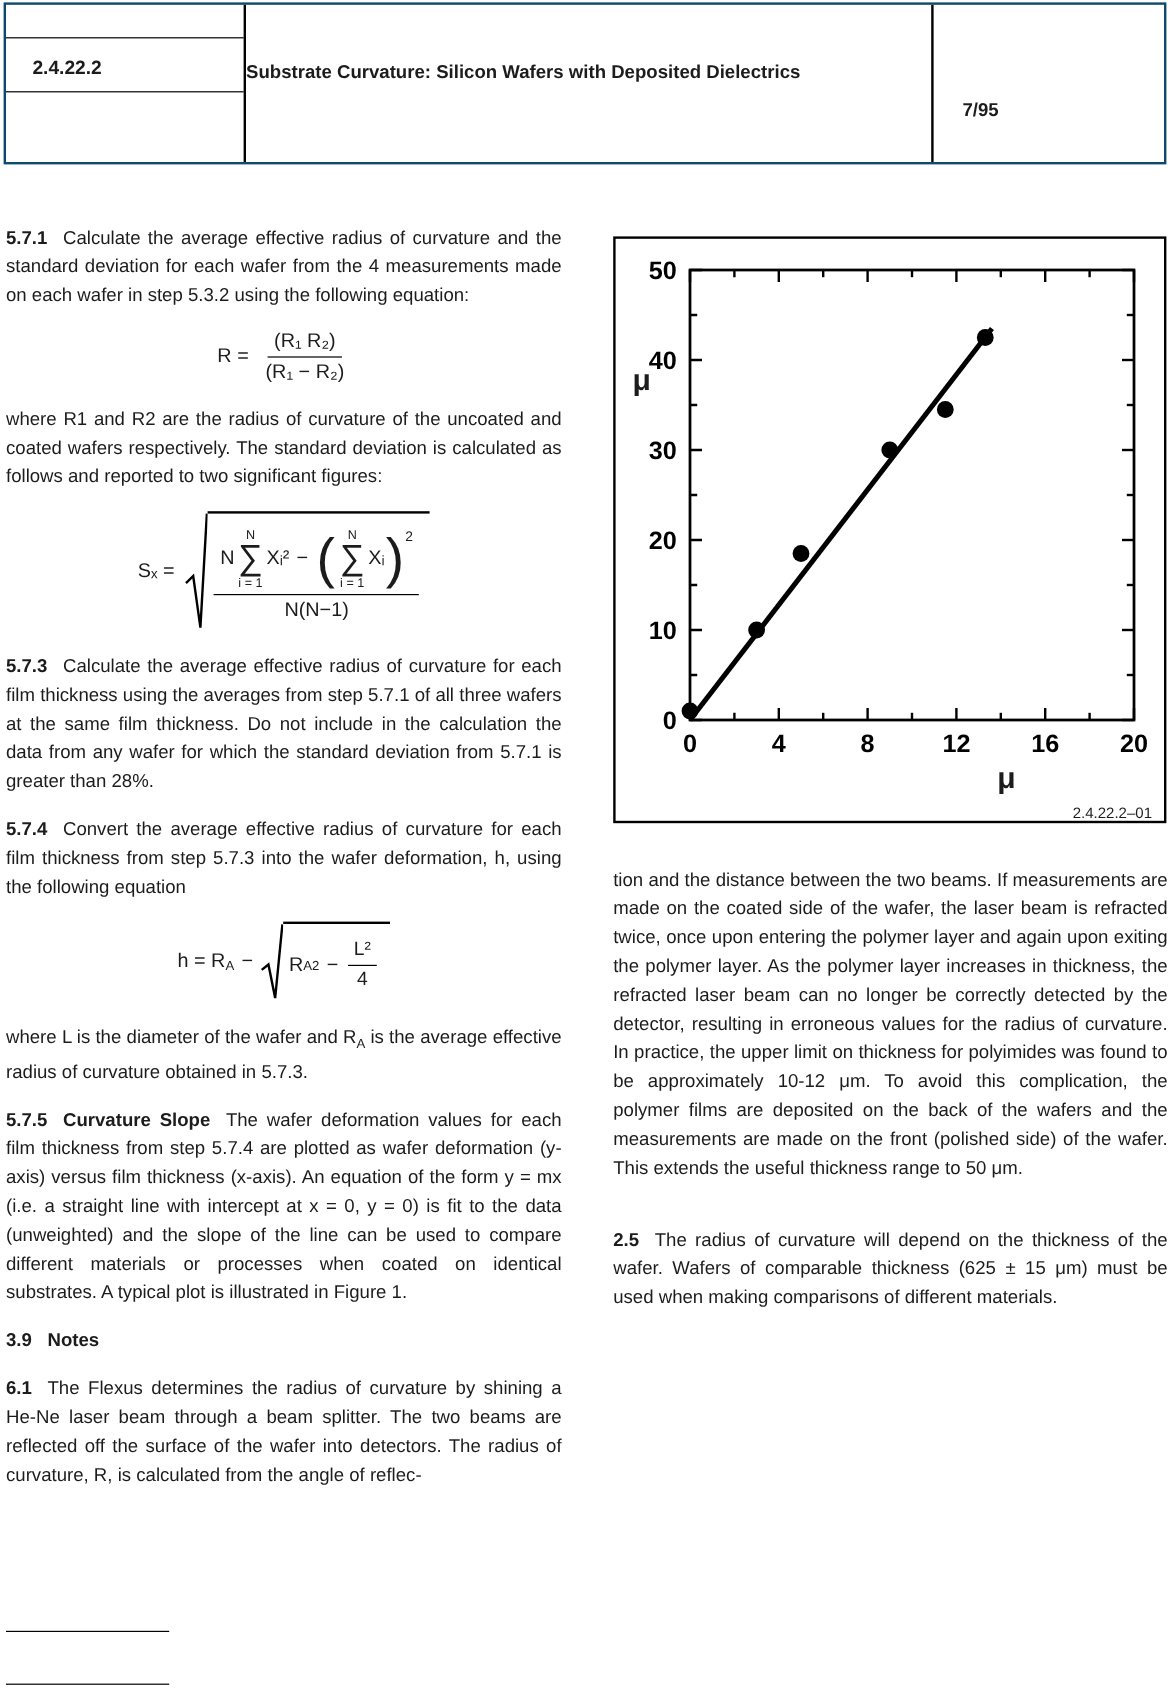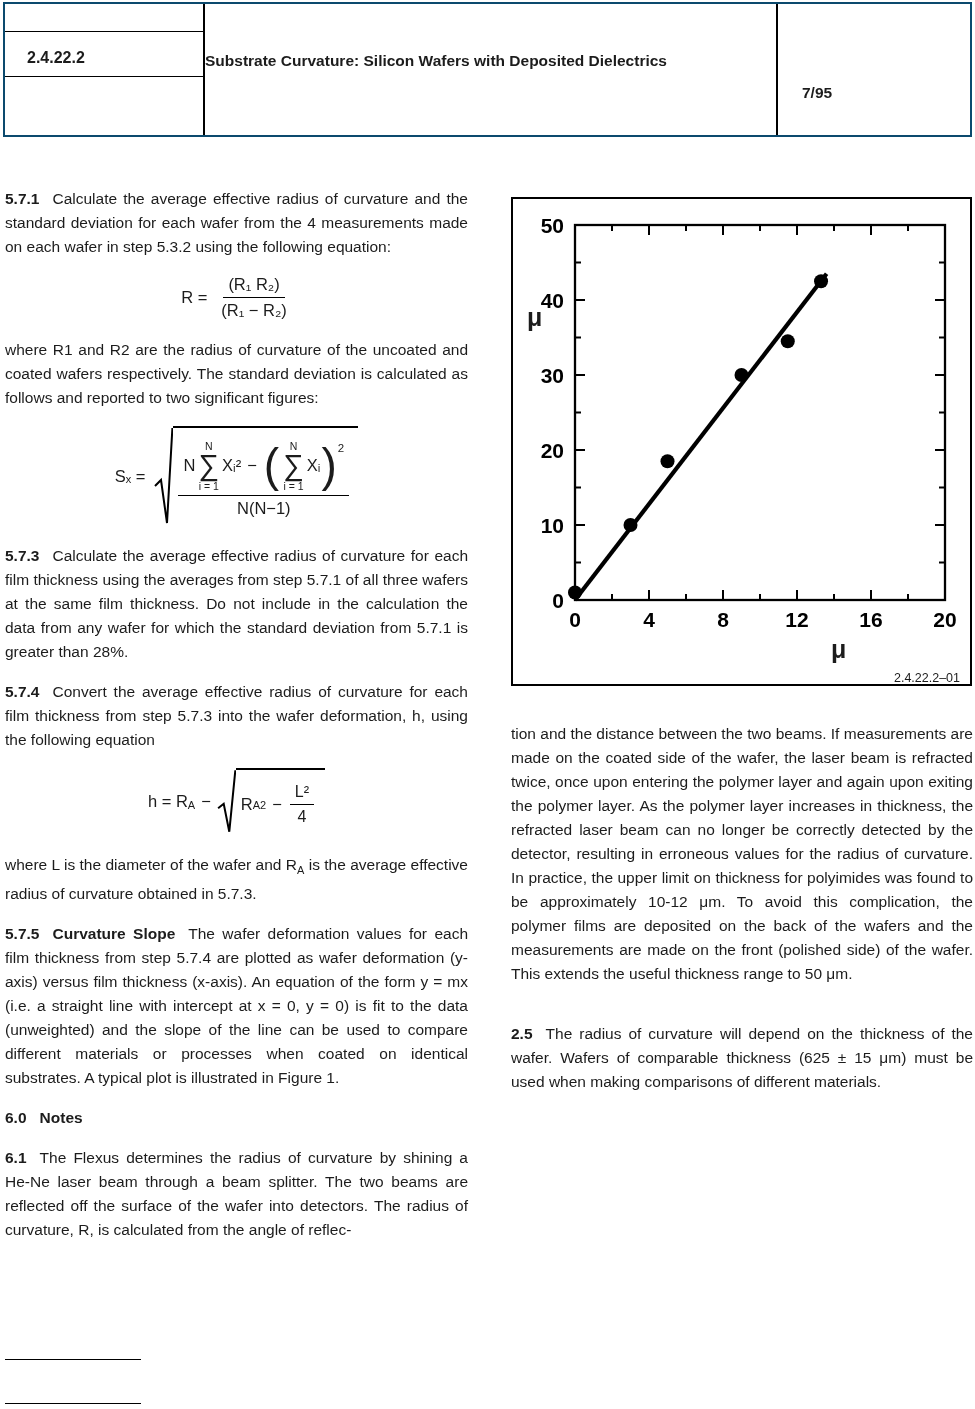--- a/index.html
+++ b/index.html
@@ -151,21 +151,21 @@
               <span class="fden">4</span>
             </span>
         </span>
       </span>
     </div>
 
     <p class="para"><span>where L is the diameter of the wafer and R</span><sub class="s">A</sub><span> is the average effective radius of curvature obtained in 5.7.3.</span></p>
 
     <p class="para"><b class="pnum">5.7.5</b><b class="phead">Curvature Slope</b><span>The wafer deformation values for each film thickness from step 5.7.4 are plotted as wafer deformation (y-axis) versus film thickness (x-axis). An equation of the form y = mx (i.e. a straight line with intercept at x = 0, y = 0) is fit to the data (unweighted) and the slope of the line can be used to compare different materials or processes when coated on identical substrates. A typical plot is illustrated in Figure 1.</span></p>
 
-    <p class="para"><b class="pnum">6.0</b><b class="notes-head">Notes</b></p>
+    <p class="para"><b class="pnum">3.9</b><b class="notes-head">Notes</b></p>
 
     <p class="para"><b class="pnum">6.1</b><span>The Flexus determines the radius of curvature by shining a He-Ne laser beam through a beam splitter. The two beams are reflected off the surface of the wafer into detectors. The radius of curvature, R, is calculated from the angle of reflec-</span></p>
 
   </div>
 
   <div class="figure">
     <svg id="chart-svg" width="457" height="481" viewBox="0 0 457 481">
         <rect x="62" y="26" width="370" height="375" fill="none" stroke="#000" stroke-width="2.3"></rect>
         <line x1="62" y1="401" x2="62" y2="391" stroke="#000" stroke-width="2"></line>
         <line x1="62" y1="26" x2="62" y2="36" stroke="#000" stroke-width="2"></line>

